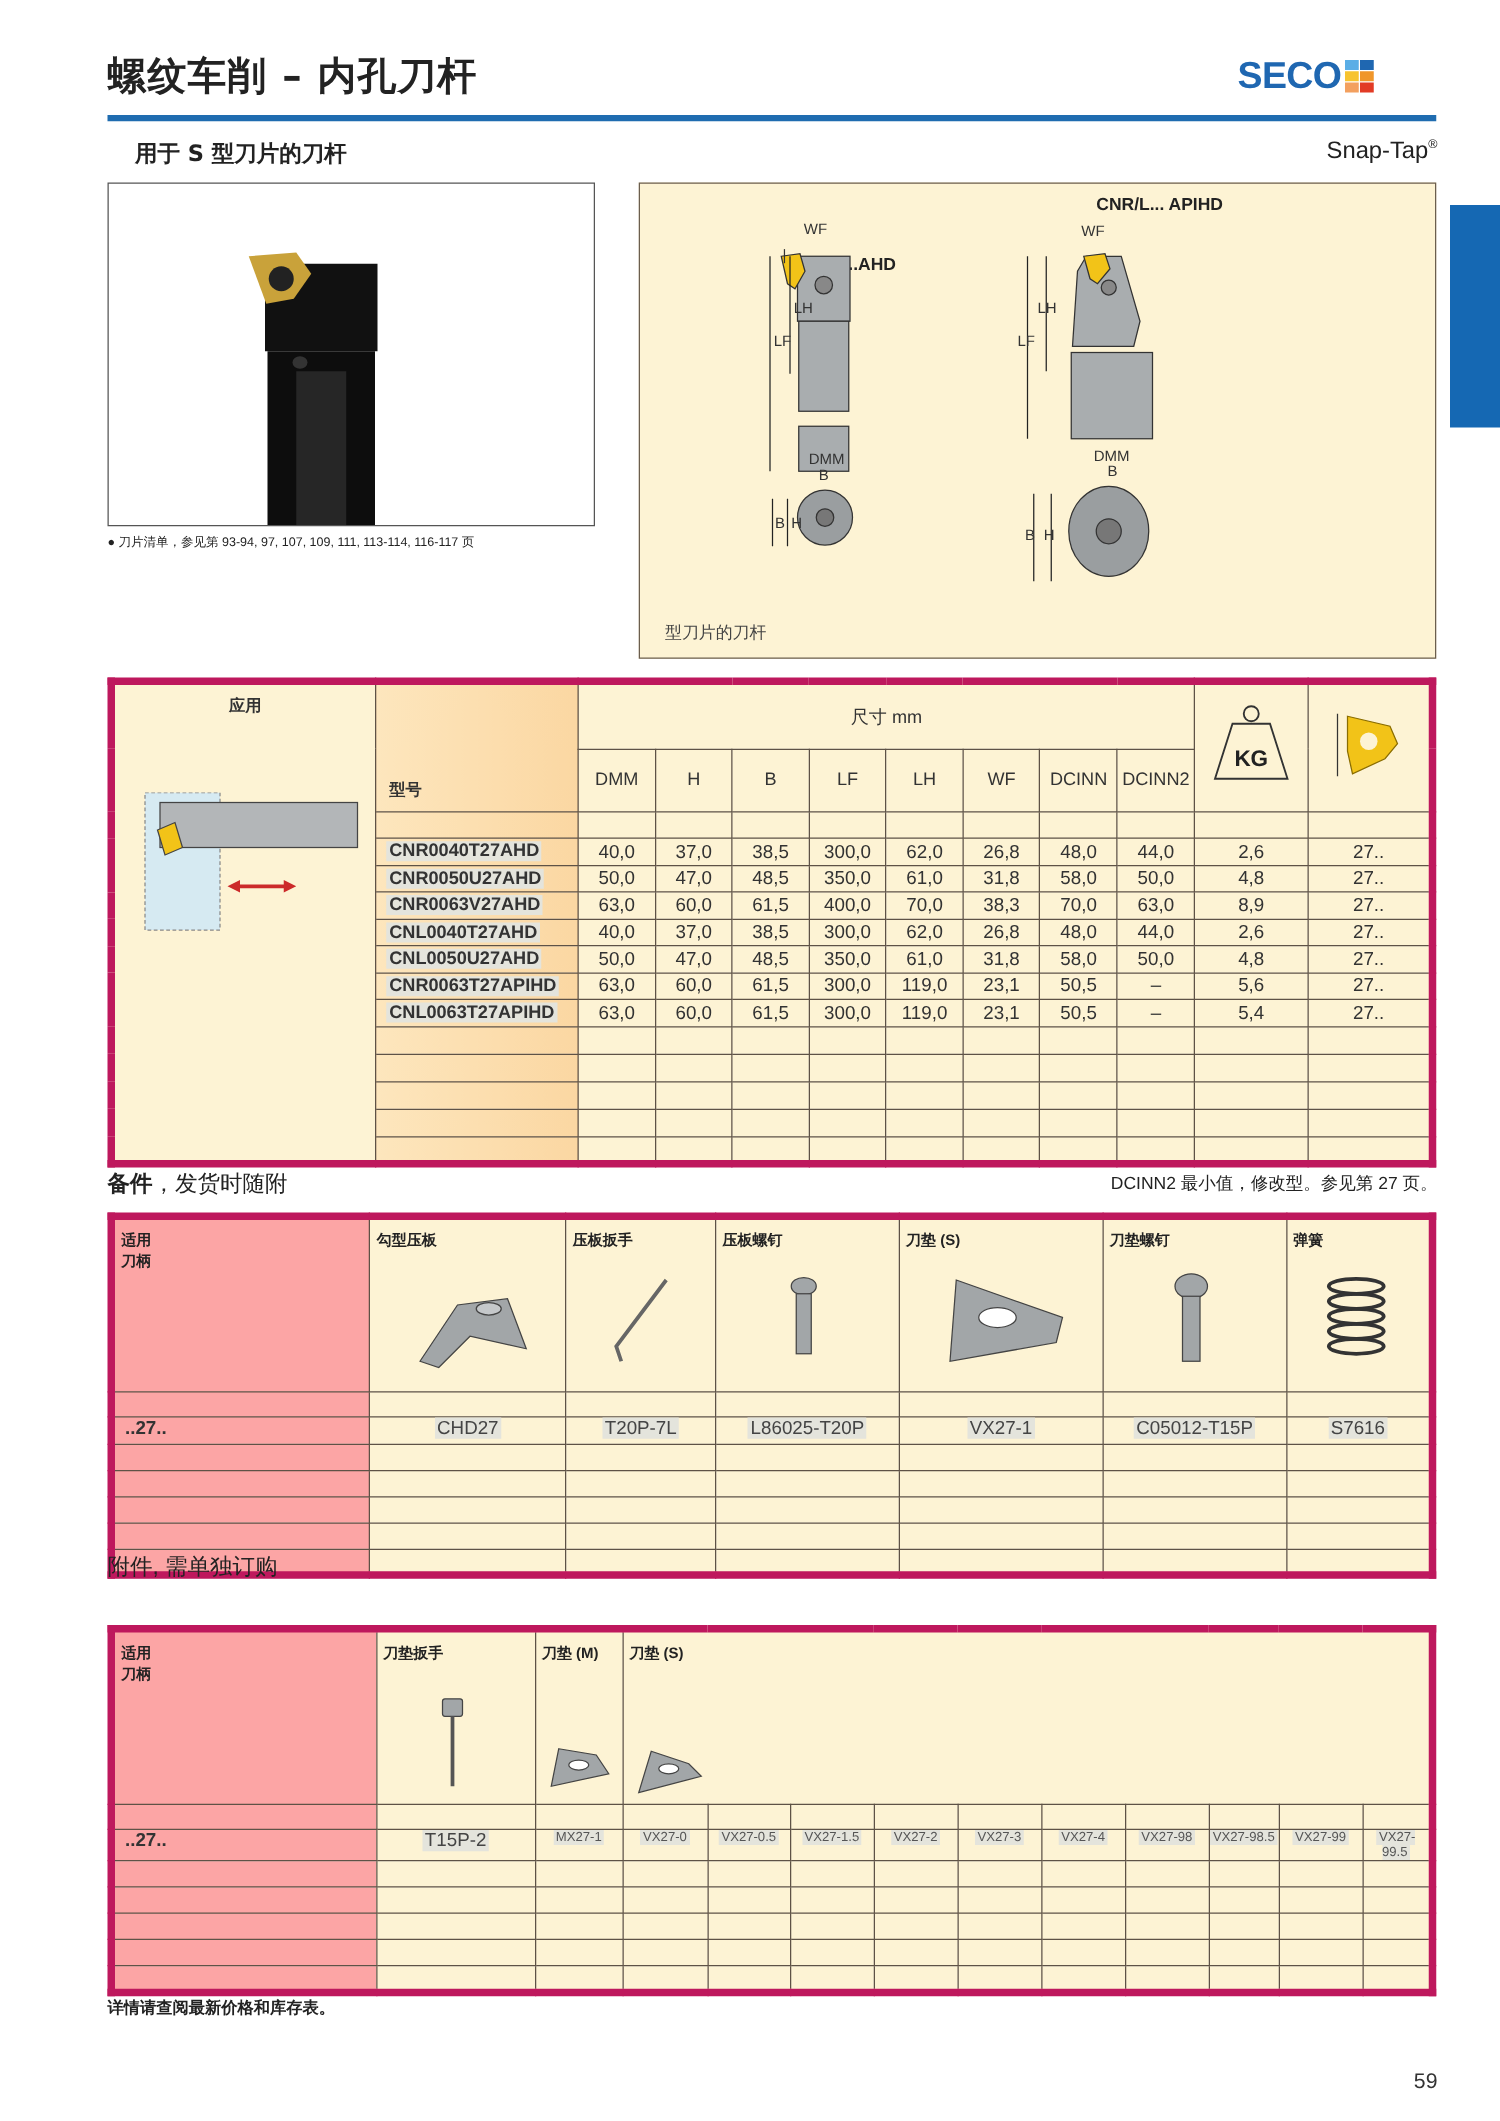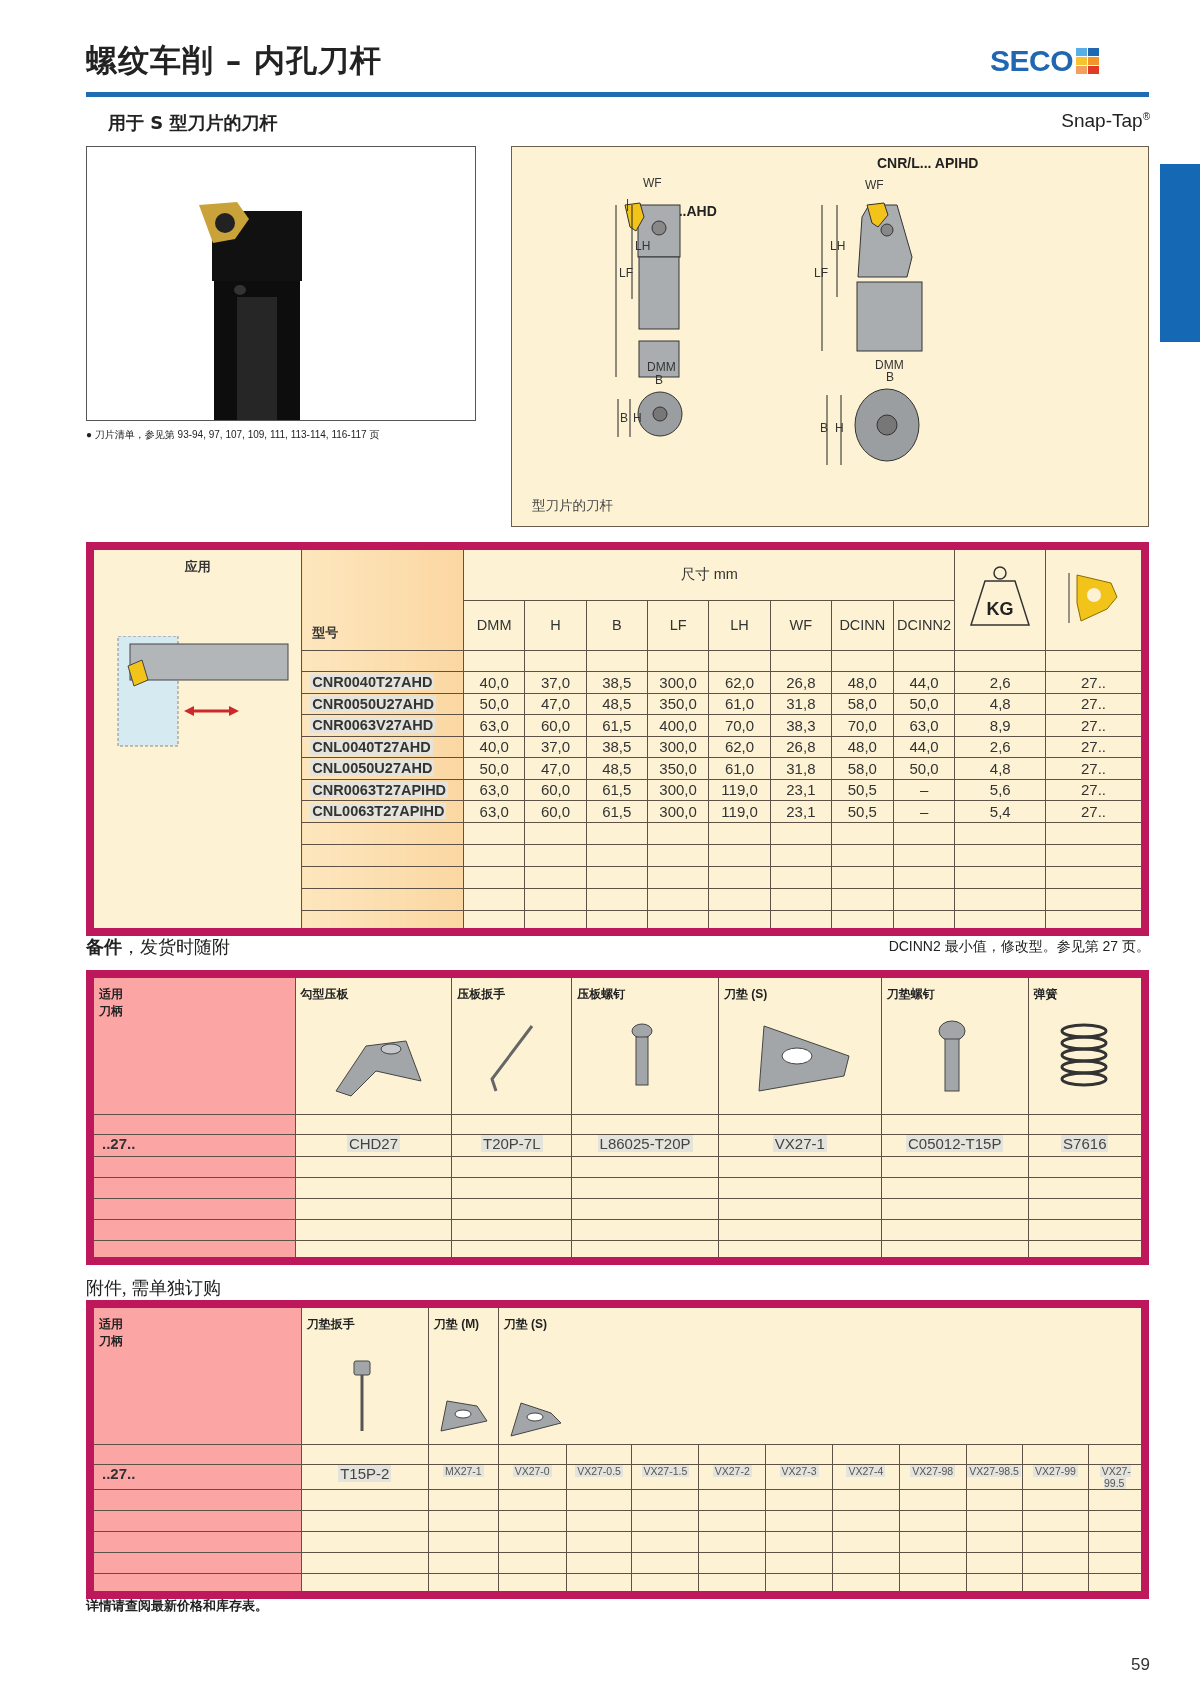--- a/index.html
+++ b/index.html
@@ -13,21 +13,21 @@
   .subtitle { left: 86px; top: 111px; font-size: 18px; font-weight: bold; font-family: "DejaVu Sans", sans-serif; margin-left: 22px; }
   .brand { right: 50px; top: 110px; font-size: 19px; font-family: "Liberation Sans", sans-serif; }
   .brand sup { font-size: 10px; }
   .side-tab { left: 1160px; top: 164px; width: 40px; height: 178px; background: #1568b3; }
   .photo-box { left: 86px; top: 146px; width: 390px; height: 275px; border: 1.5px solid #555; background: #fff; overflow: hidden; }
   .note { left: 86px; top: 425px; width: 400px; font-size: 10px; line-height: 20px; }
   .diagram-box { left: 511px; top: 146px; width: 638px; height: 381px; border: 1.5px solid #6b5e4e; background: #fdf3d4; }
   .diag-label { font-size: 14px; font-weight: bold; }
   .diag-note { left: 20px; top: 350px; font-size: 13.5px; color: #444; }
   table { border-collapse: collapse; }
-  .tbl { position: absolute; border: 8px solid #be185d; }
+  .tbl { position: absolute; border: 6px solid #be185d; }
   .tbl td, .tbl th { border: 1.3px solid #5e5246; font-weight: normal; }
   .cream { background: #fdf3d4; }
   .peach { background: #fca5a5; }
   .peach-grad { background: linear-gradient(to right, #fde6bd 0%, #fbd7a2 100%); }
   .hl { background: #e4e4dc; padding: 0 2px; text-align: center; }
   .main-tbl { left: 86px; top: 542px; width: 1063px; font-size: 15px; }
   .main-tbl td { text-align: center; height: 21.5px; padding: 0; color: #333; }
   .main-tbl .model { text-align: left; padding-left: 8px; font-weight: bold; font-size: 14.5px; color: #333; }
   .hdr-cell { font-size: 14.5px; font-weight: bold; color: #333; }
   .section-label { font-size: 18px; }
@@ -479,21 +479,21 @@
         <td class="cream"></td>
         <td class="cream"></td>
         <td class="cream"></td>
         <td class="cream"></td>
         <td class="cream"></td>
         <td class="cream"></td>
       </tr>
 </tbody>
   </table>
 
-<div class="abs section-label" style="left:86px;top:1241px;font-family:Liberation Serif, serif;margin-top:35px;">附件, 需单独订购</div>
+<div class="abs section-label" style="left:86px;top:1241px;font-family:Liberation Sans, sans-serif;">附件, 需单独订购</div>
 
 <table class="tbl acc-tbl">
   <colgroup>
     <col style="width:212px">
       <col style="width:127px">
       <col style="width:70px">
     <col style="width:68px">
       <col style="width:66px">
       <col style="width:67px">
       <col style="width:67px">

